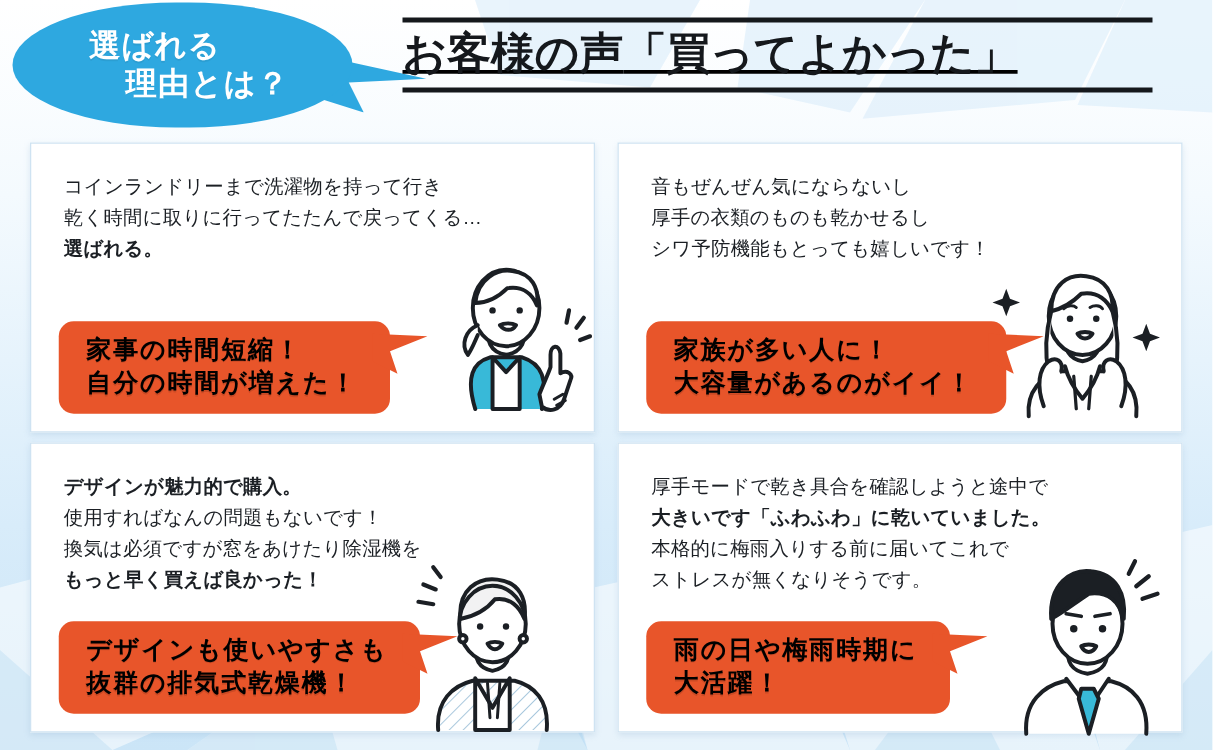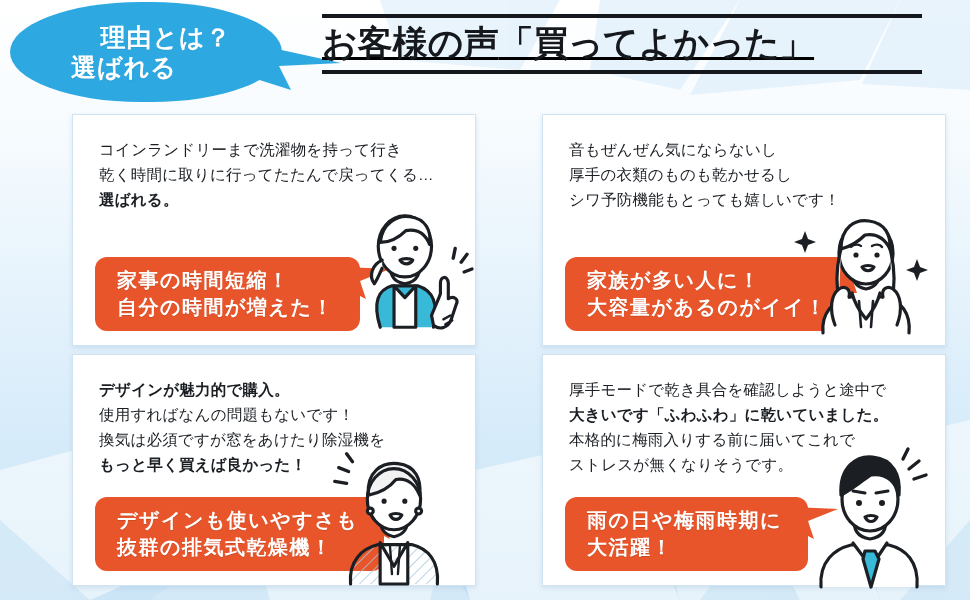--- a/index.html
+++ b/index.html
@@ -49,33 +49,32 @@
   
   .grid{
     position:absolute;left:24px;top:114px;width:922px;height:472px;
     display:grid;grid-template-columns:452px 452px;grid-template-rows:232px 232px;
     column-gap:18px;row-gap:8px;z-index:4;
   }
   .card{
     position:relative;background:#ffffff;border:1px solid #cfe3f2;
     box-shadow:0 2px 5px rgba(120,160,195,.22);
     overflow:visible;
-    margin-left:48px;
   }
   .quote{
     position:absolute;left:26px;top:22px;right:12px;
     font-size:15.5px;line-height:1.62;color:#1b1f24;letter-spacing:.2px;
   }
   .quote .ln{white-space:nowrap;}
   .quote .ln.b{font-weight:700;}
 
   
   .callout{
     position:absolute;left:22px;bottom:14px;
-    background:#e8552a;color:#ffffff;border-radius:12px;
+    background:#e8552a;color:#000000;border-radius:12px;
     padding:10px 26px 11px 22px;z-index:3;
   }
   .callout .cl{
     font-size:20px;font-weight:700;line-height:1.32;white-space:nowrap;
     letter-spacing:1.5px;text-shadow:0 1px 0 rgba(0,0,0,.12);
   }
   .callout-tail{
     position:absolute;right:-30px;top:8px;width:44px;height:40px;
   }
   .callout-tail svg{display:block;width:100%;height:100%;}
@@ -118,22 +117,22 @@
     </svg>
   </div>
 
   <div class="bubble-tail">
     <svg viewBox="0 0 96 54">
       <polygon points="0,6 96,27 34,30 46,54 8,42" fill="#2ea8e0"></polygon>
     </svg>
   </div>
 
   <div class="bubble">
+    <div class="bl l1">選ばれる</div>
     <div class="bl l2">理由とは？</div>
-    <div class="bl l1">選ばれる</div>
   </div>
 
   <div class="headline">
     <div class="htxt"><span>お客様の声</span><span class="strong">「買ってよかった」</span></div>
   </div>
 
   <div class="grid">
 
     <div class="card">
       <div class="quote">

